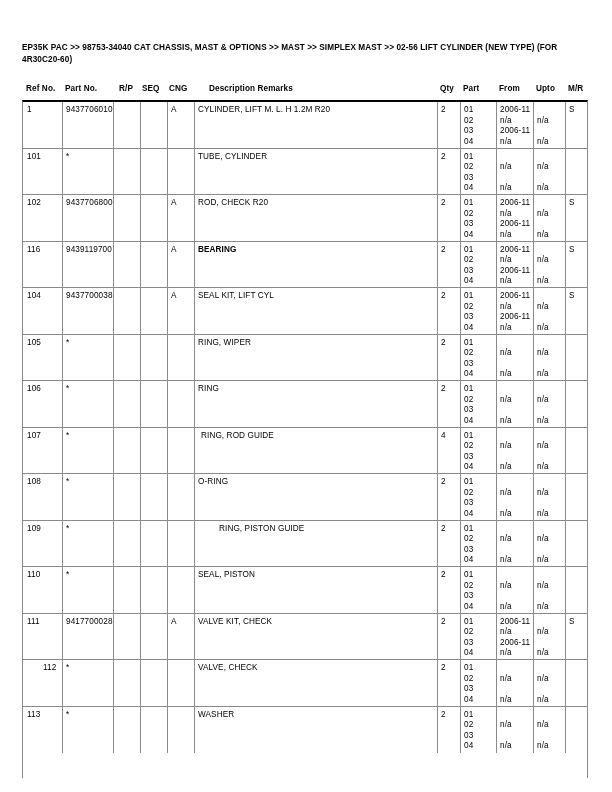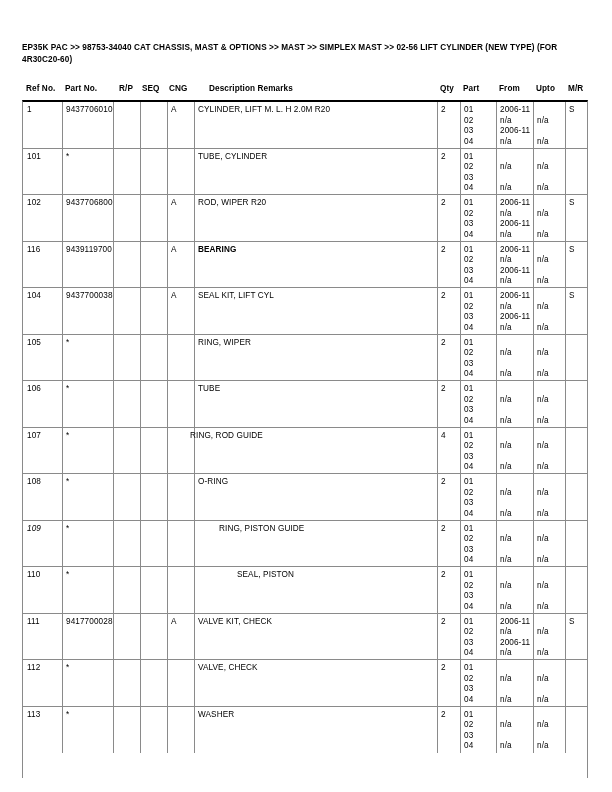--- a/index.html
+++ b/index.html
@@ -146,21 +146,21 @@
           <div class="vr" style="left: 414px;"></div>
           <div class="vr" style="left: 437px;"></div>
           <div class="vr" style="left: 473px;"></div>
           <div class="vr" style="left: 510px;"></div>
           <div class="vr" style="left: 542px;"></div>
           <div class="cell" style="left: 4px;">1</div>
           <div class="cell" style="left: 43px;">9437706010</div>
           <div class="cell" style="left: 94px;"></div>
           <div class="cell" style="left: 121px;"></div>
           <div class="cell" style="left: 148px;">A</div>
-          <div class="cell" style="left: 175px;">CYLINDER, LIFT M. L. H 2.0M R20</div>
+          <div class="cell" style="left: 175px;">CYLINDER, LIFT M. L. H 1.2M R20</div>
           <div class="cell" style="left: 418px;">2</div>
           <div class="cell" style="left: 546px;">S</div>
           <div class="cell stack" style="left: 441px;">
             <span class="ln">01</span>
             <span class="ln">02</span>
             <span class="ln">03</span>
             <span class="ln">04</span>
           </div>
           <div class="cell stack" style="left: 477px;">
             <span class="ln">2006-11</span>
@@ -222,21 +222,21 @@
           <div class="vr" style="left: 414px;"></div>
           <div class="vr" style="left: 437px;"></div>
           <div class="vr" style="left: 473px;"></div>
           <div class="vr" style="left: 510px;"></div>
           <div class="vr" style="left: 542px;"></div>
           <div class="cell" style="left: 4px;">102</div>
           <div class="cell" style="left: 43px;">9437706800</div>
           <div class="cell" style="left: 94px;"></div>
           <div class="cell" style="left: 121px;"></div>
           <div class="cell" style="left: 148px;">A</div>
-          <div class="cell" style="left: 175px;">ROD, WIPER R20</div>
+          <div class="cell" style="left: 175px;">ROD, CHECK R20</div>
           <div class="cell" style="left: 418px;">2</div>
           <div class="cell" style="left: 546px;">S</div>
           <div class="cell stack" style="left: 441px;">
             <span class="ln">01</span>
             <span class="ln">02</span>
             <span class="ln">03</span>
             <span class="ln">04</span>
           </div>
           <div class="cell stack" style="left: 477px;">
             <span class="ln">2006-11</span>
@@ -374,21 +374,21 @@
           <div class="vr" style="left: 414px;"></div>
           <div class="vr" style="left: 437px;"></div>
           <div class="vr" style="left: 473px;"></div>
           <div class="vr" style="left: 510px;"></div>
           <div class="vr" style="left: 542px;"></div>
           <div class="cell" style="left: 4px;">106</div>
           <div class="cell" style="left: 43px;">*</div>
           <div class="cell" style="left: 94px;"></div>
           <div class="cell" style="left: 121px;"></div>
           <div class="cell" style="left: 148px;"></div>
-          <div class="cell" style="left: 175px;">TUBE</div>
+          <div class="cell" style="left: 175px;">RING</div>
           <div class="cell" style="left: 418px;">2</div>
           <div class="cell" style="left: 546px;"></div>
           <div class="cell stack" style="left: 441px;">
             <span class="ln">01</span>
             <span class="ln">02</span>
             <span class="ln">03</span>
             <span class="ln">04</span>
           </div>
           <div class="cell stack" style="left: 477px;">
             <span class="ln blank">&nbsp;</span>
@@ -412,21 +412,21 @@
           <div class="vr" style="left: 414px;"></div>
           <div class="vr" style="left: 437px;"></div>
           <div class="vr" style="left: 473px;"></div>
           <div class="vr" style="left: 510px;"></div>
           <div class="vr" style="left: 542px;"></div>
           <div class="cell" style="left: 4px;">107</div>
           <div class="cell" style="left: 43px;">*</div>
           <div class="cell" style="left: 94px;"></div>
           <div class="cell" style="left: 121px;"></div>
           <div class="cell" style="left: 148px;"></div>
-          <div class="cell" style="left: 167px;">RING, ROD GUIDE</div>
+          <div class="cell" style="left: 178px;">RING, ROD GUIDE</div>
           <div class="cell" style="left: 418px;">4</div>
           <div class="cell" style="left: 546px;"></div>
           <div class="cell stack" style="left: 441px;">
             <span class="ln">01</span>
             <span class="ln">02</span>
             <span class="ln">03</span>
             <span class="ln">04</span>
           </div>
           <div class="cell stack" style="left: 477px;">
             <span class="ln blank">&nbsp;</span>
@@ -483,21 +483,21 @@
           <div class="vr" style="left: 39px;"></div>
           <div class="vr" style="left: 90px;"></div>
           <div class="vr" style="left: 117px;"></div>
           <div class="vr" style="left: 144px;"></div>
           <div class="vr" style="left: 171px;"></div>
           <div class="vr" style="left: 414px;"></div>
           <div class="vr" style="left: 437px;"></div>
           <div class="vr" style="left: 473px;"></div>
           <div class="vr" style="left: 510px;"></div>
           <div class="vr" style="left: 542px;"></div>
-          <div class="cell" style="left: 4px; font-style: italic;">109</div>
+          <div class="cell" style="left: 4px;">109</div>
           <div class="cell" style="left: 43px;">*</div>
           <div class="cell" style="left: 94px;"></div>
           <div class="cell" style="left: 121px;"></div>
           <div class="cell" style="left: 148px;"></div>
           <div class="cell" style="left: 175px; padding-left: 21px;">RING, PISTON GUIDE</div>
           <div class="cell" style="left: 418px;">2</div>
           <div class="cell" style="left: 546px;"></div>
           <div class="cell stack" style="left: 441px;">
             <span class="ln">01</span>
             <span class="ln">02</span>
@@ -526,21 +526,21 @@
           <div class="vr" style="left: 414px;"></div>
           <div class="vr" style="left: 437px;"></div>
           <div class="vr" style="left: 473px;"></div>
           <div class="vr" style="left: 510px;"></div>
           <div class="vr" style="left: 542px;"></div>
           <div class="cell" style="left: 4px;">110</div>
           <div class="cell" style="left: 43px;">*</div>
           <div class="cell" style="left: 94px;"></div>
           <div class="cell" style="left: 121px;"></div>
           <div class="cell" style="left: 148px;"></div>
-          <div class="cell" style="left: 175px; margin-left: 39px;">SEAL, PISTON</div>
+          <div class="cell" style="left: 175px;">SEAL, PISTON</div>
           <div class="cell" style="left: 418px;">2</div>
           <div class="cell" style="left: 546px;"></div>
           <div class="cell stack" style="left: 441px;">
             <span class="ln">01</span>
             <span class="ln">02</span>
             <span class="ln">03</span>
             <span class="ln">04</span>
           </div>
           <div class="cell stack" style="left: 477px;">
             <span class="ln blank">&nbsp;</span>
@@ -597,21 +597,21 @@
           <div class="vr" style="left: 39px;"></div>
           <div class="vr" style="left: 90px;"></div>
           <div class="vr" style="left: 117px;"></div>
           <div class="vr" style="left: 144px;"></div>
           <div class="vr" style="left: 171px;"></div>
           <div class="vr" style="left: 414px;"></div>
           <div class="vr" style="left: 437px;"></div>
           <div class="vr" style="left: 473px;"></div>
           <div class="vr" style="left: 510px;"></div>
           <div class="vr" style="left: 542px;"></div>
-          <div class="cell" style="left: 4px;">112</div>
+          <div class="cell" style="left: 20px;">112</div>
           <div class="cell" style="left: 43px;">*</div>
           <div class="cell" style="left: 94px;"></div>
           <div class="cell" style="left: 121px;"></div>
           <div class="cell" style="left: 148px;"></div>
           <div class="cell" style="left: 175px;">VALVE, CHECK</div>
           <div class="cell" style="left: 418px;">2</div>
           <div class="cell" style="left: 546px;"></div>
           <div class="cell stack" style="left: 441px;">
             <span class="ln">01</span>
             <span class="ln">02</span>

